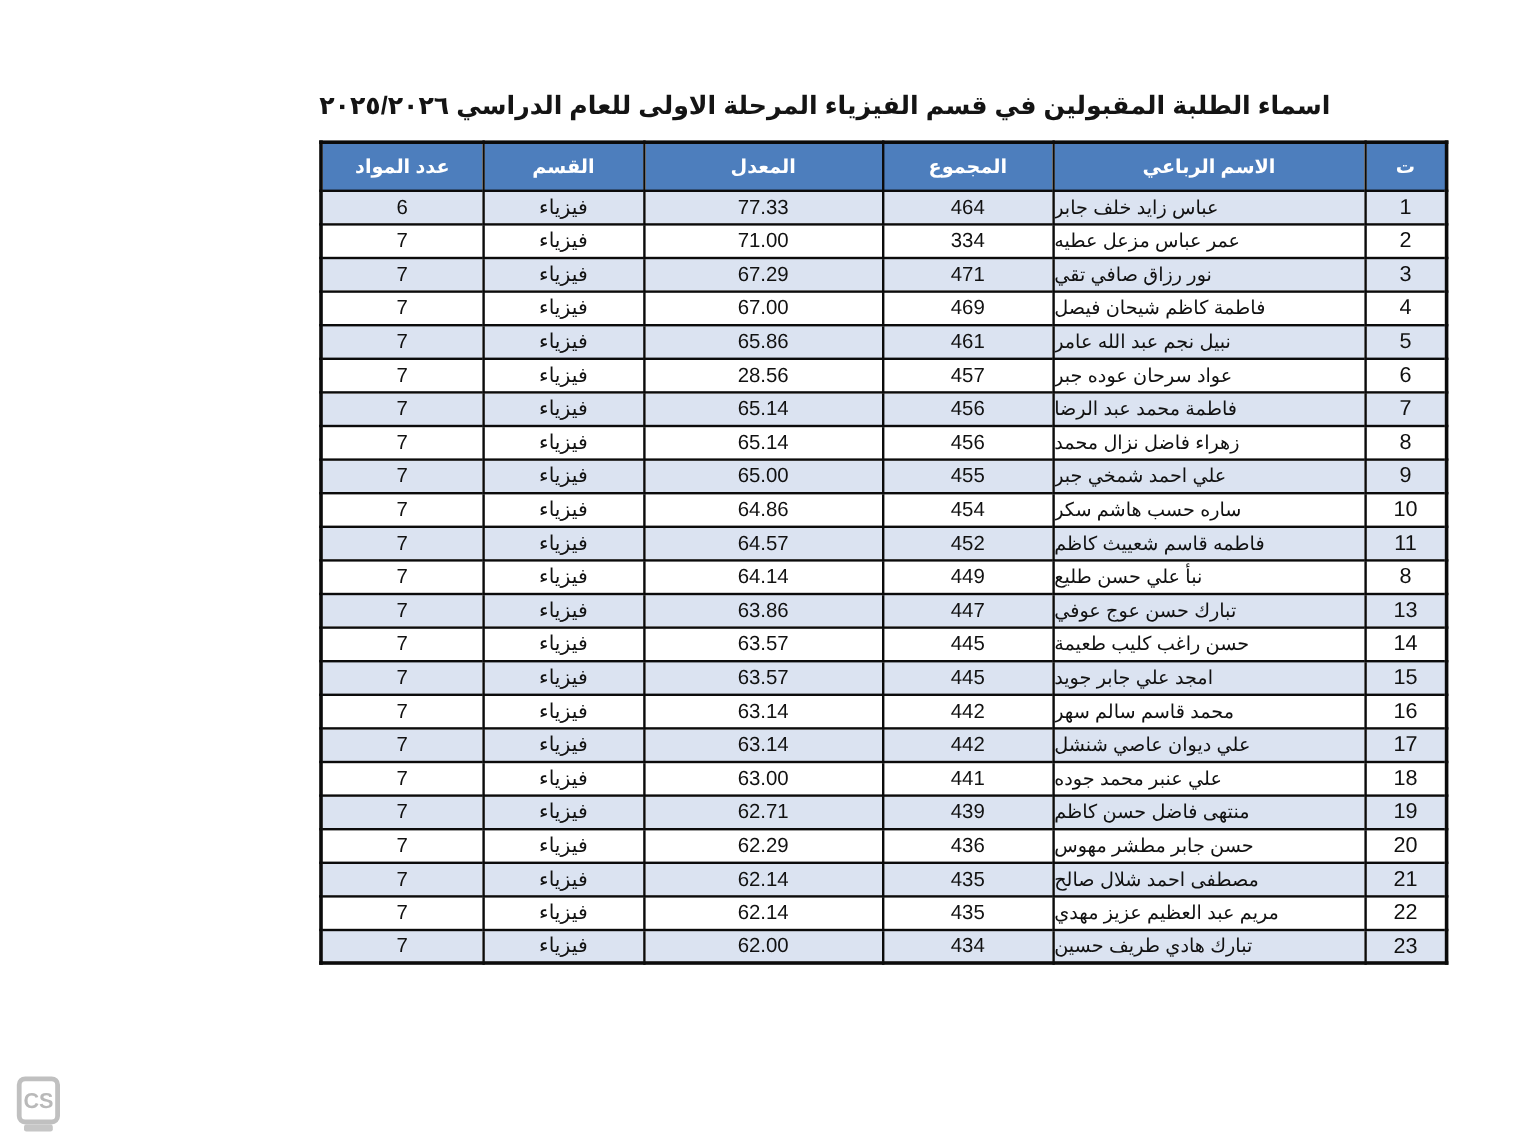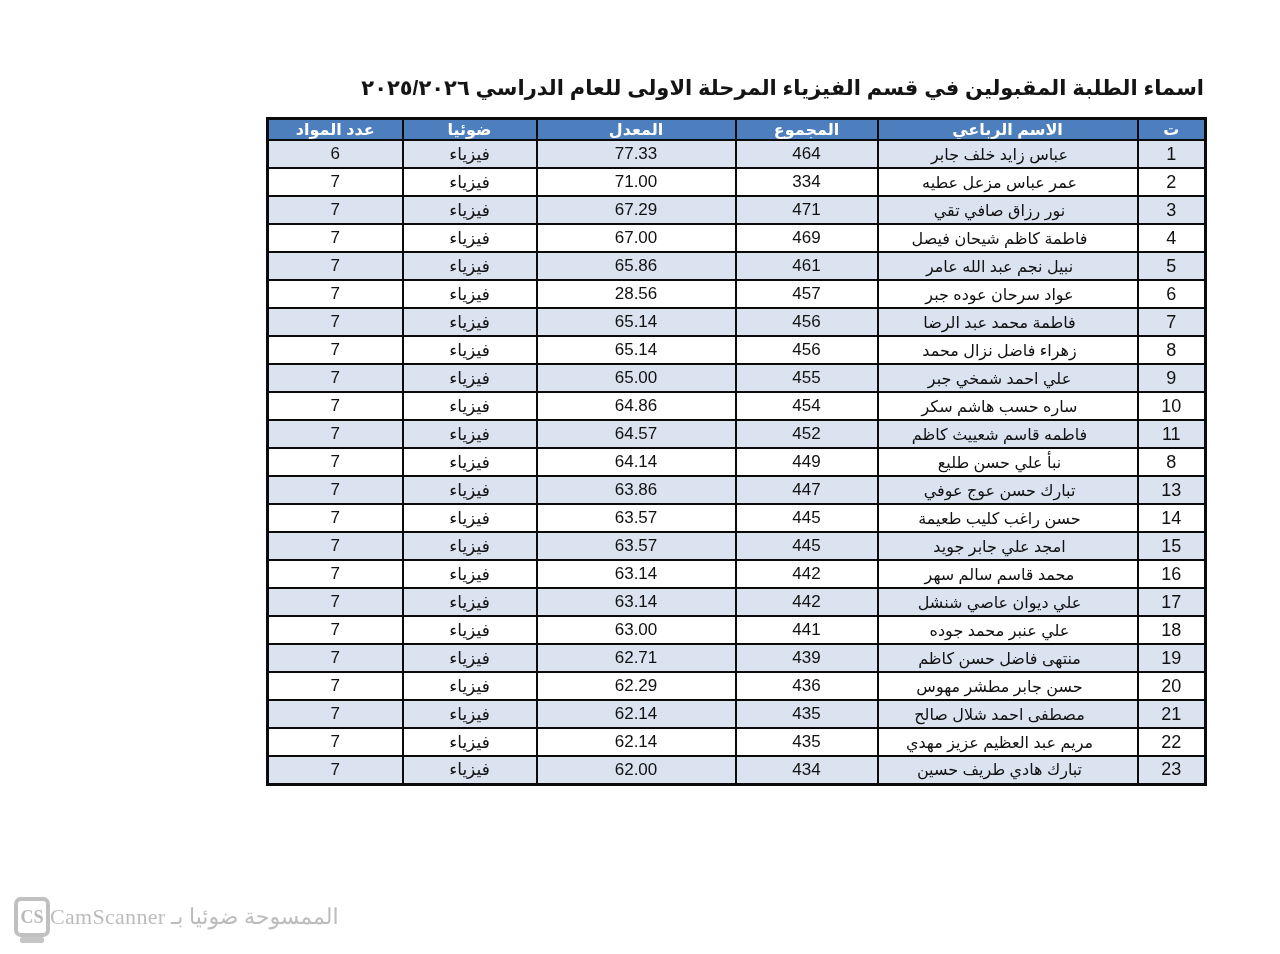--- a/index.html
+++ b/index.html
@@ -7,21 +7,21 @@
     width: 1280px; height: 954px;
     background: #ffffff;
     font-family: "Liberation Sans", "DejaVu Sans", sans-serif;
     position: relative;
     overflow: hidden;
   }
   .page-title {
     position: absolute;
     left: 266px; top: 76px;
     width: 938px;
-    text-align: right;
+    text-align: left;
     direction: rtl;
     font-size: 21px;
     font-weight: bold;
     color: #141414;
     letter-spacing: 0.2px;
   }
   .table-wrap {
     position: absolute;
     left: 266px; top: 117px;
     width: 938px;
@@ -36,45 +36,44 @@
   table.students th, table.students td {
     border: 2px solid #0b0b0b;
     overflow: hidden;
     white-space: nowrap;
   }
   table.students th {
     background: #4d7ebd;
     color: #ffffff;
     font-weight: bold;
     font-size: 16px;
-    height: 21px;
+    height: 40px;
     text-align: center;
   }
   table.students td {
     height: 28px;
     font-size: 17px;
     color: #111111;
     text-align: center;
     background: #ffffff;
   }
   table.students tr.alt td { background: #dbe3f1; }
   table.students td.name-cell {
-    text-align: center;
+    text-align: left;
     padding-right: 16px;
     font-size: 16px;
   }
   table.students td.serial-cell { font-size: 18px; }
   .footer {
     position: absolute;
     left: 14px; top: 897px;
     display: flex;
     align-items: center;
-    gap: 0;
+    gap: 12px;
     color: #b9b9b9;
-    font-family: Liberation Serif, serif;
   }
   .cs-icon {
     width: 36px; height: 40px;
     border: 4px solid #c0c0c0;
     border-radius: 7px;
     position: relative;
     display: flex;
     align-items: center;
     justify-content: center;
     font-weight: bold;
@@ -111,21 +110,21 @@
       <col style="width:199px">
       <col style="width:134px">
       <col style="width:135px">
     </colgroup>
     <thead>
       <tr>
         <th>ت</th>
         <th>الاسم الرباعي</th>
         <th>المجموع</th>
         <th>المعدل</th>
-        <th>ضوئيا</th>
+        <th>القسم</th>
         <th>عدد المواد</th>
       </tr>
     </thead>
     <tbody>
         <tr class="alt">
     <td class="serial-cell">1</td>
     <td class="name-cell">عباس زايد خلف جابر</td>
     <td>464</td>
     <td>77.33</td>
     <td>فيزياء</td>
@@ -306,14 +305,13 @@
     <td>62.00</td>
     <td>فيزياء</td>
     <td>7</td>
   </tr>
       </tbody>
   </table>
 </div>
 
 <div class="footer">
   <div class="cs-icon">CS</div>
-  <div class="footer-text">الممسوحة ضوئيا بـ CamScanner</div>
 </div>
 
 </body></html>

